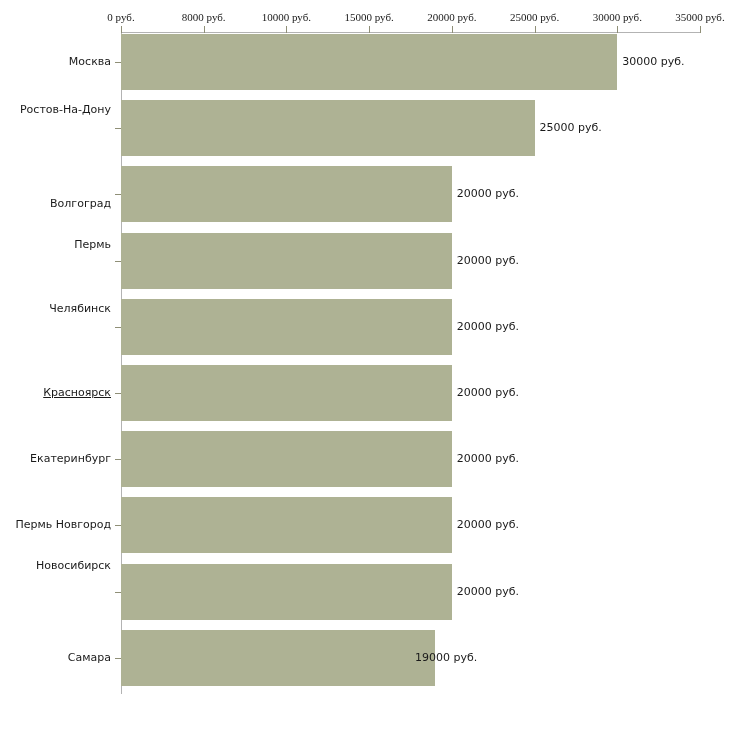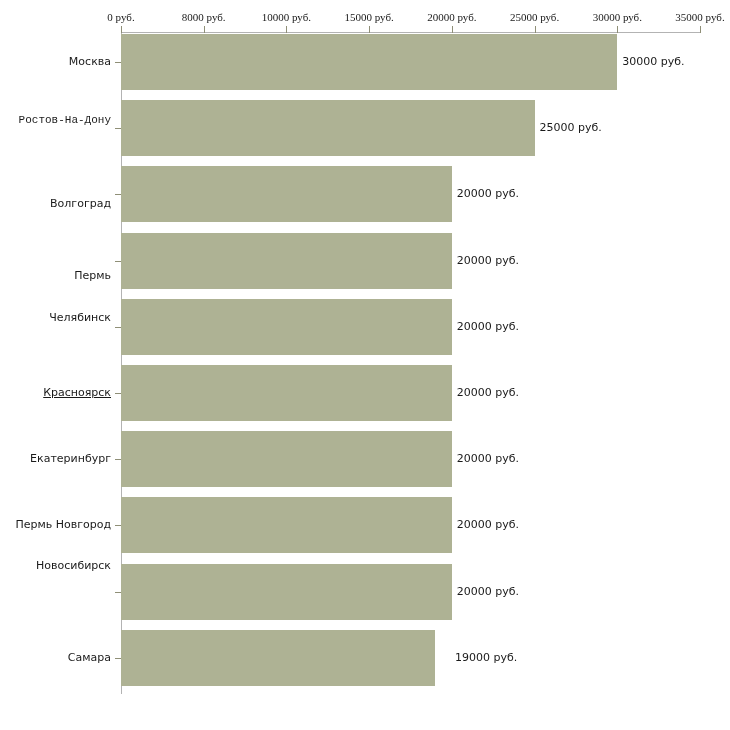--- a/index.html
+++ b/index.html
@@ -115,27 +115,27 @@
       <div class="x-tick-mark" style="left: 617.286px;"></div>
       <div class="x-tick-label" style="left: 617.286px;">30000 руб.</div>
       <div class="x-tick-mark" style="left: 700px;"></div>
       <div class="x-tick-label" style="left: 700px;">35000 руб.</div>
     </div>
 
   <div id="y-axis-ticks">
       <div class="y-tick-mark" style="top: 62px;"></div>
       <div class="y-tick-label" style="top: 62px;">Москва</div>
       <div class="y-tick-mark" style="top: 128.2px;"></div>
-      <div class="y-tick-label" style="top: 120px; font-family: Liberation Mono, monospace;">Ростов-На-Дону</div>
+      <div class="y-tick-label" style="top: 110px;">Ростов-На-Дону</div>
       <div class="y-tick-mark" style="top: 194.4px;"></div>
       <div class="y-tick-label" style="top: 204px;">Волгоград</div>
       <div class="y-tick-mark" style="top: 260.6px;"></div>
-      <div class="y-tick-label" style="top: 276px;">Пермь</div>
+      <div class="y-tick-label" style="top: 245px;">Пермь</div>
       <div class="y-tick-mark" style="top: 326.8px;"></div>
-      <div class="y-tick-label" style="top: 318px; margin-left: 24px;">Челябинск</div>
+      <div class="y-tick-label" style="top: 309px; margin-left: 24px;">Челябинск</div>
       <div class="y-tick-mark" style="top: 393px;"></div>
       <div class="y-tick-label" style="top: 393px; text-decoration: underline;">Красноярск</div>
       <div class="y-tick-mark" style="top: 459.2px;"></div>
       <div class="y-tick-label" style="top: 459.2px;">Екатеринбург</div>
       <div class="y-tick-mark" style="top: 525.4px;"></div>
       <div class="y-tick-label" style="top: 525.4px;">Пермь Новгород</div>
       <div class="y-tick-mark" style="top: 591.6px;"></div>
       <div class="y-tick-label" style="top: 566px;">Новосибирск</div>
       <div class="y-tick-mark" style="top: 657.8px;"></div>
       <div class="y-tick-label" style="top: 657.8px;">Самара</div>
@@ -154,16 +154,16 @@
       <div class="bar-value-label" style="left: 456.857px; top: 326.8px;">20000 руб.</div>
       <div class="bar" title="Красноярск: 20000 руб." style="left: 121px; top: 365px; width: 330.857px; height: 56px; background: rgb(174, 178, 148);"></div>
       <div class="bar-value-label" style="left: 456.857px; top: 393px;">20000 руб.</div>
       <div class="bar" title="Екатеринбург: 20000 руб." style="left: 121px; top: 431.2px; width: 330.857px; height: 56px; background: rgb(174, 178, 148);"></div>
       <div class="bar-value-label" style="left: 456.857px; top: 459.2px;">20000 руб.</div>
       <div class="bar" title="Нижний Новгород: 20000 руб." style="left: 121px; top: 497.4px; width: 330.857px; height: 56px; background: rgb(174, 178, 148);"></div>
       <div class="bar-value-label" style="left: 456.857px; top: 525.4px;">20000 руб.</div>
       <div class="bar" title="Новосибирск: 20000 руб." style="left: 121px; top: 563.6px; width: 330.857px; height: 56px; background: rgb(174, 178, 148);"></div>
       <div class="bar-value-label" style="left: 456.857px; top: 591.6px;">20000 руб.</div>
       <div class="bar" title="Самара: 19000 руб." style="left: 121px; top: 629.8px; width: 314.314px; height: 56px; background: rgb(174, 178, 148);"></div>
-      <div class="bar-value-label" style="left: 455px; top: 657.8px;">19000 руб.</div>
+      <div class="bar-value-label" style="left: 415px; top: 657.8px;">19000 руб.</div>
     </div>
 
 </div>
 
 </body></html>

